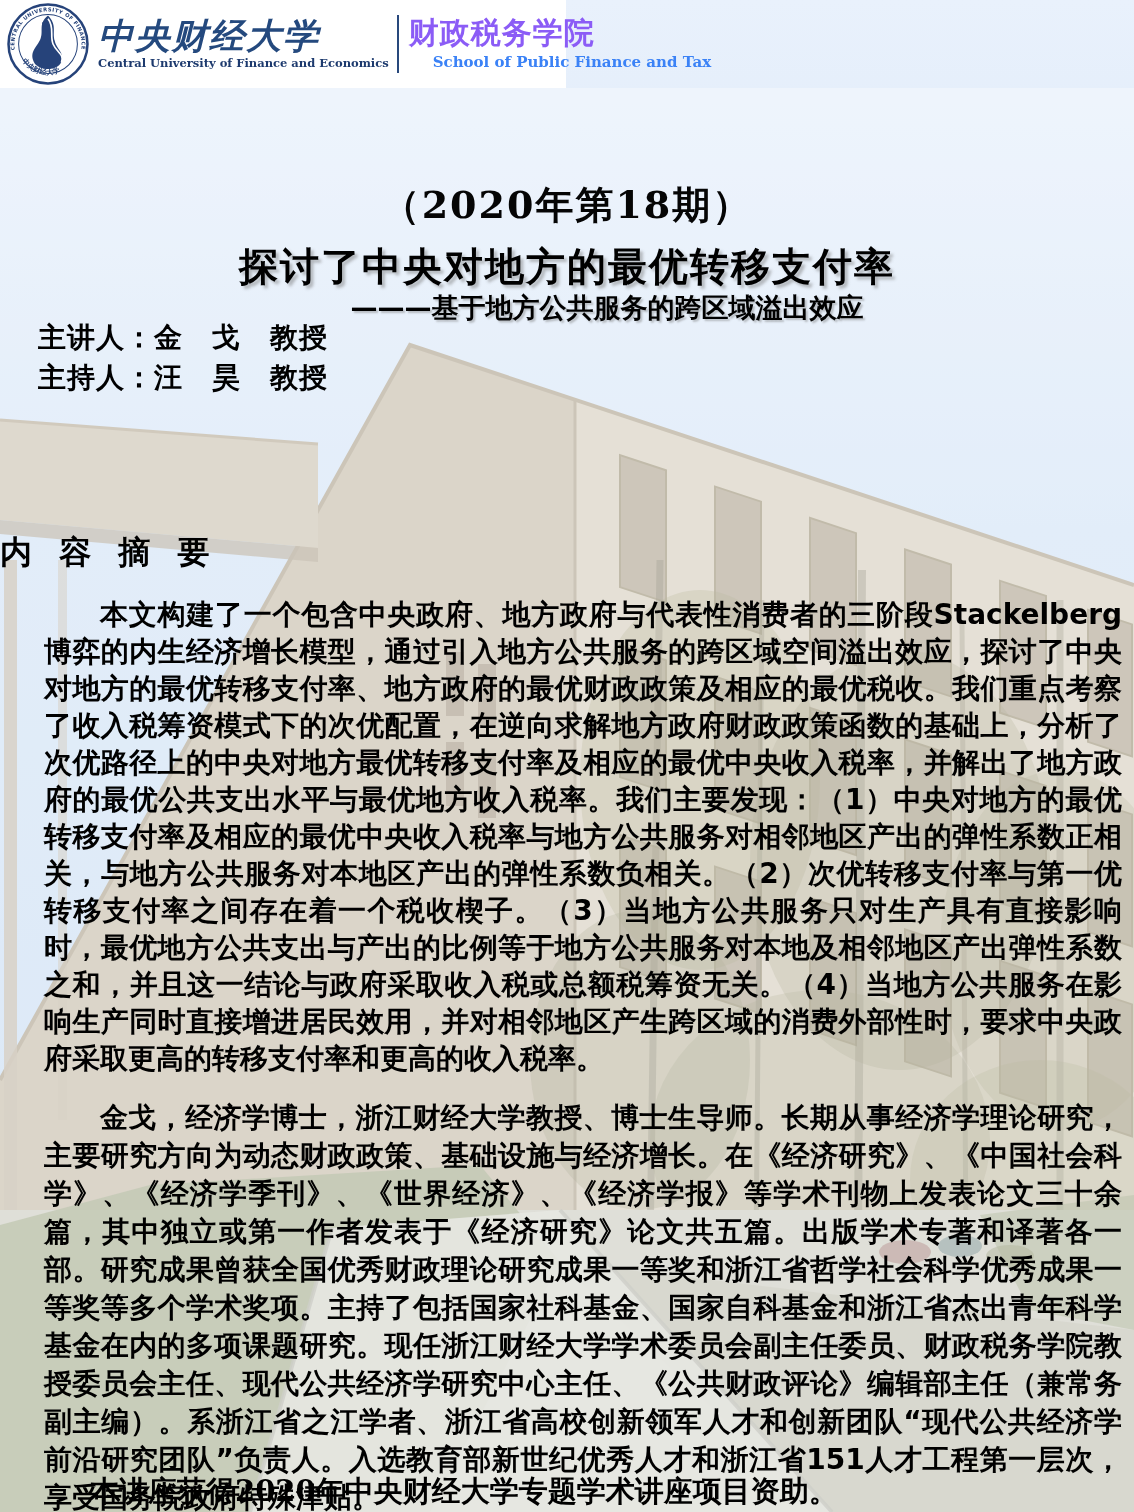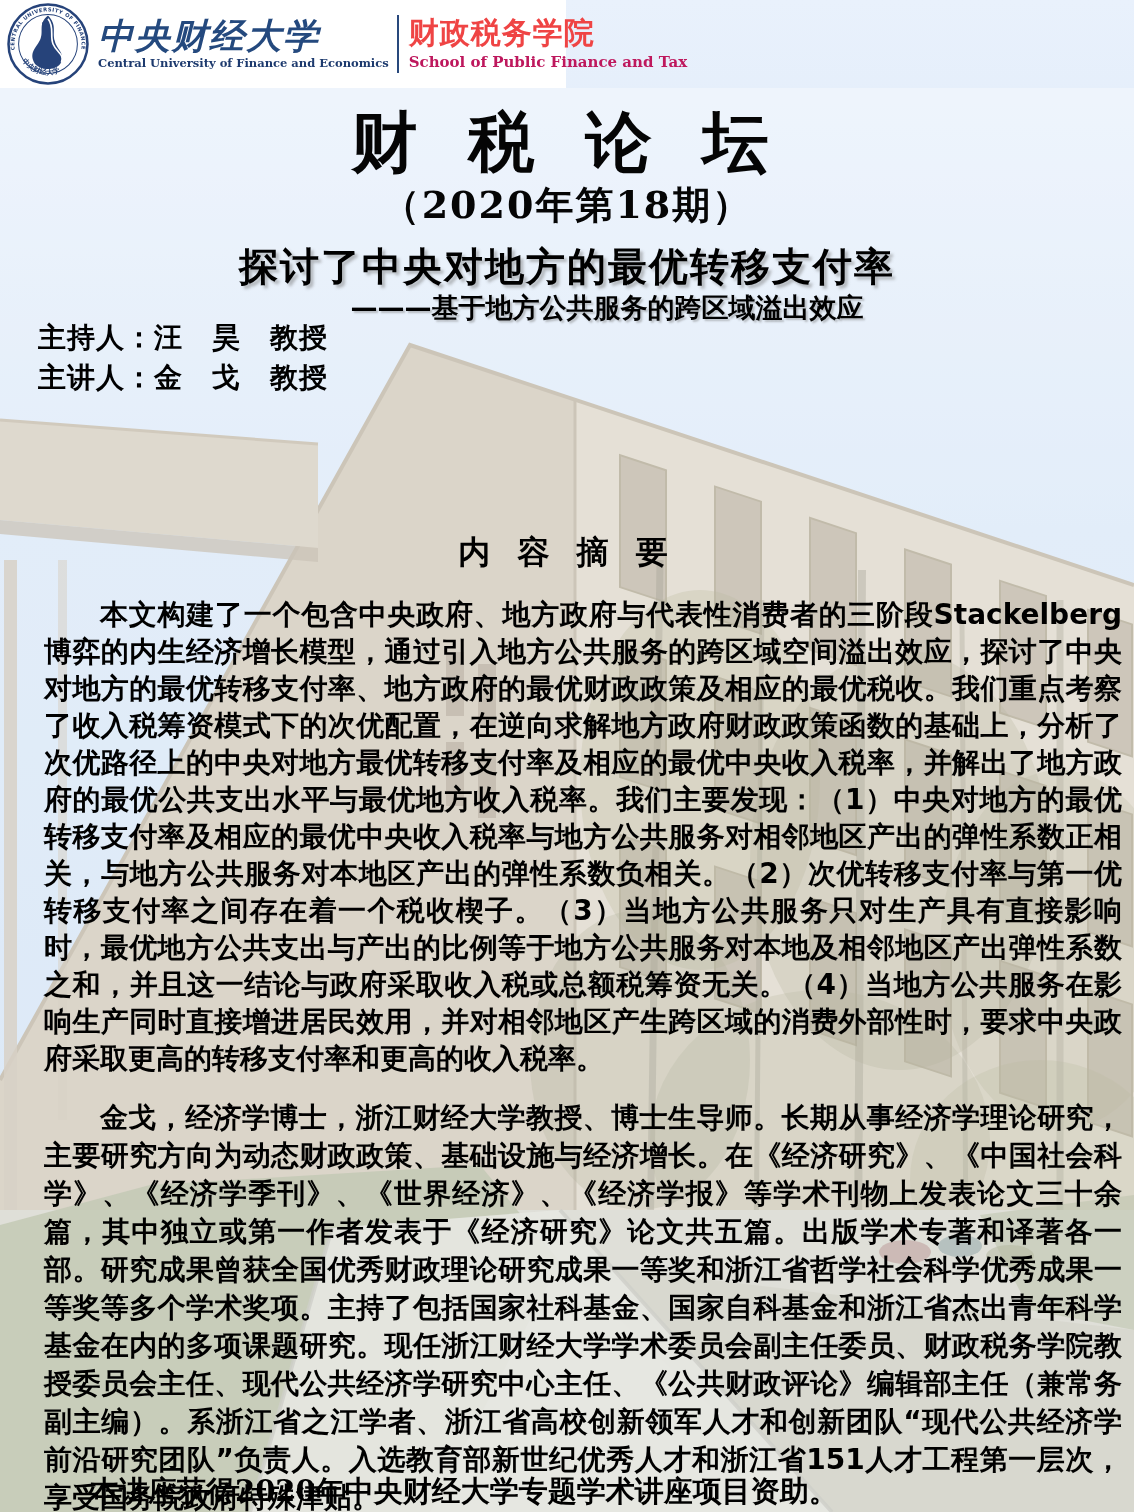--- a/index.html
+++ b/index.html
@@ -22,24 +22,24 @@
   .u-cn{
     font-family:"DejaVu Serif","Liberation Serif",serif;
     font-weight:bold;font-style:italic;font-size:35px;color:#24497e;letter-spacing:2px;white-space:nowrap;
   }
   .u-en{
     font-family:"DejaVu Serif","Liberation Serif",serif;
     font-weight:bold;font-size:11.5px;color:#1d3a6e;margin-top:5px;white-space:nowrap;
   }
   .divider{width:2px;height:58px;background:#28487c;margin:0 10px 0 8px;flex:0 0 auto;}
   .s-block{line-height:1;}
-  .s-cn{font-weight:bold;font-size:30px;color:#ef4444;letter-spacing:1px;white-space:nowrap;}
+  .s-cn{font-weight:bold;font-size:30px;color:#8b5cf6;letter-spacing:1px;white-space:nowrap;}
   .s-en{
     font-family:"DejaVu Serif","Liberation Serif",serif;
-    font-weight:bold;font-size:15px;color:#be185d;margin-top:7px;white-space:nowrap;
+    font-weight:bold;font-size:15px;color:#3b82f6;margin-top:7px;white-space:nowrap;margin-left:24px;
   }
 
   
   .forum-title{
     top:98px;left:0;width:100%;text-align:center;
     font-family:"DejaVu Serif","Liberation Serif",serif;
     font-weight:bold;font-size:66px;letter-spacing:14px;color:#050505;
   }
   .forum-issue{
     top:180px;left:0;width:100%;text-align:center;
@@ -58,21 +58,21 @@
   }
 
   
   .info{top:318px;left:38px;width:1040px;}
   .info-row{font-weight:bold;font-size:28px;line-height:40px;white-space:nowrap;}
   .info-label{letter-spacing:1px;}
   .info-value{letter-spacing:1px;}
 
   
   .abstract-heading{
-    top:531px;left:0;width:100%;text-align:center;
+    top:531px;left:0;width:100%;
     font-weight:bold;font-size:32px;letter-spacing:8px;color:#000;
   }
   .para{
     left:28px;width:1078px;margin:16px;
     font-weight:bold;font-size:28px;line-height:37px;
     text-align:justify;text-indent:2em;color:#000;
   }
   .abstract{top:580px;}
   .bio{top:1083px;line-height:38px;}
   .footer-line{
@@ -195,31 +195,30 @@
       <div class="u-cn">中央财经大学</div>
       <div class="u-en">Central University of Finance and Economics</div>
     </div>
     <div class="divider"></div>
     <div class="s-block">
       <div class="s-cn">财政税务学院</div>
       <div class="s-en">School of Public Finance and Tax</div>
     </div>
   </header>
 
-  <div class="layer forum-title">财 税 论 坛</div>
   <div class="layer forum-issue">（2020年第18期）</div>
   <div class="layer lecture-title">探讨了中央对地方的最优转移支付率</div>
   <div class="layer lecture-subtitle">———基于地方公共服务的跨区域溢出效应</div>
 
   <div class="layer info">
     <div class="info-row">
+      <span class="info-label">主讲人：</span><span class="info-value">金　戈　教授</span>
+    </div>
+    <div class="info-row">
       <span class="info-label">主持人：</span><span class="info-value">汪　昊　教授</span>
-    </div>
-    <div class="info-row">
-      <span class="info-label">主讲人：</span><span class="info-value">金　戈　教授</span>
     </div>
   </div>
 
   <div class="layer abstract-heading">内 容 摘 要</div>
   <p class="layer para abstract">本文构建了一个包含中央政府、地方政府与代表性消费者的三阶段Stackelberg博弈的内生经济增长模型，通过引入地方公共服务的跨区域空间溢出效应，探讨了中央对地方的最优转移支付率、地方政府的最优财政政策及相应的最优税收。我们重点考察了收入税筹资模式下的次优配置，在逆向求解地方政府财政政策函数的基础上，分析了次优路径上的中央对地方最优转移支付率及相应的最优中央收入税率，并解出了地方政府的最优公共支出水平与最优地方收入税率。我们主要发现：（1）中央对地方的最优转移支付率及相应的最优中央收入税率与地方公共服务对相邻地区产出的弹性系数正相关，与地方公共服务对本地区产出的弹性系数负相关。（2）次优转移支付率与第一优转移支付率之间存在着一个税收楔子。（3）当地方公共服务只对生产具有直接影响时，最优地方公共支出与产出的比例等于地方公共服务对本地及相邻地区产出弹性系数之和，并且这一结论与政府采取收入税或总额税筹资无关。（4）当地方公共服务在影响生产同时直接增进居民效用，并对相邻地区产生跨区域的消费外部性时，要求中央政府采取更高的转移支付率和更高的收入税率。</p>
 
   <p class="layer para bio">金戈，经济学博士，浙江财经大学教授、博士生导师。长期从事经济学理论研究，主要研究方向为动态财政政策、基础设施与经济增长。在《经济研究》、《中国社会科学》、《经济学季刊》、《世界经济》、《经济学报》等学术刊物上发表论文三十余篇，其中独立或第一作者发表于《经济研究》论文共五篇。出版学术专著和译著各一部。研究成果曾获全国优秀财政理论研究成果一等奖和浙江省哲学社会科学优秀成果一等奖等多个学术奖项。主持了包括国家社科基金、国家自科基金和浙江省杰出青年科学基金在内的多项课题研究。现任浙江财经大学学术委员会副主任委员、财政税务学院教授委员会主任、现代公共经济学研究中心主任、《公共财政评论》编辑部主任（兼常务副主编）。系浙江省之江学者、浙江省高校创新领军人才和创新团队“现代公共经济学前沿研究团队”负责人。入选教育部新世纪优秀人才和浙江省151人才工程第一层次，享受国务院政府特殊津贴。</p>
 
   <p class="layer footer-line">本讲座获得2020年中央财经大学专题学术讲座项目资助。</p>
 

